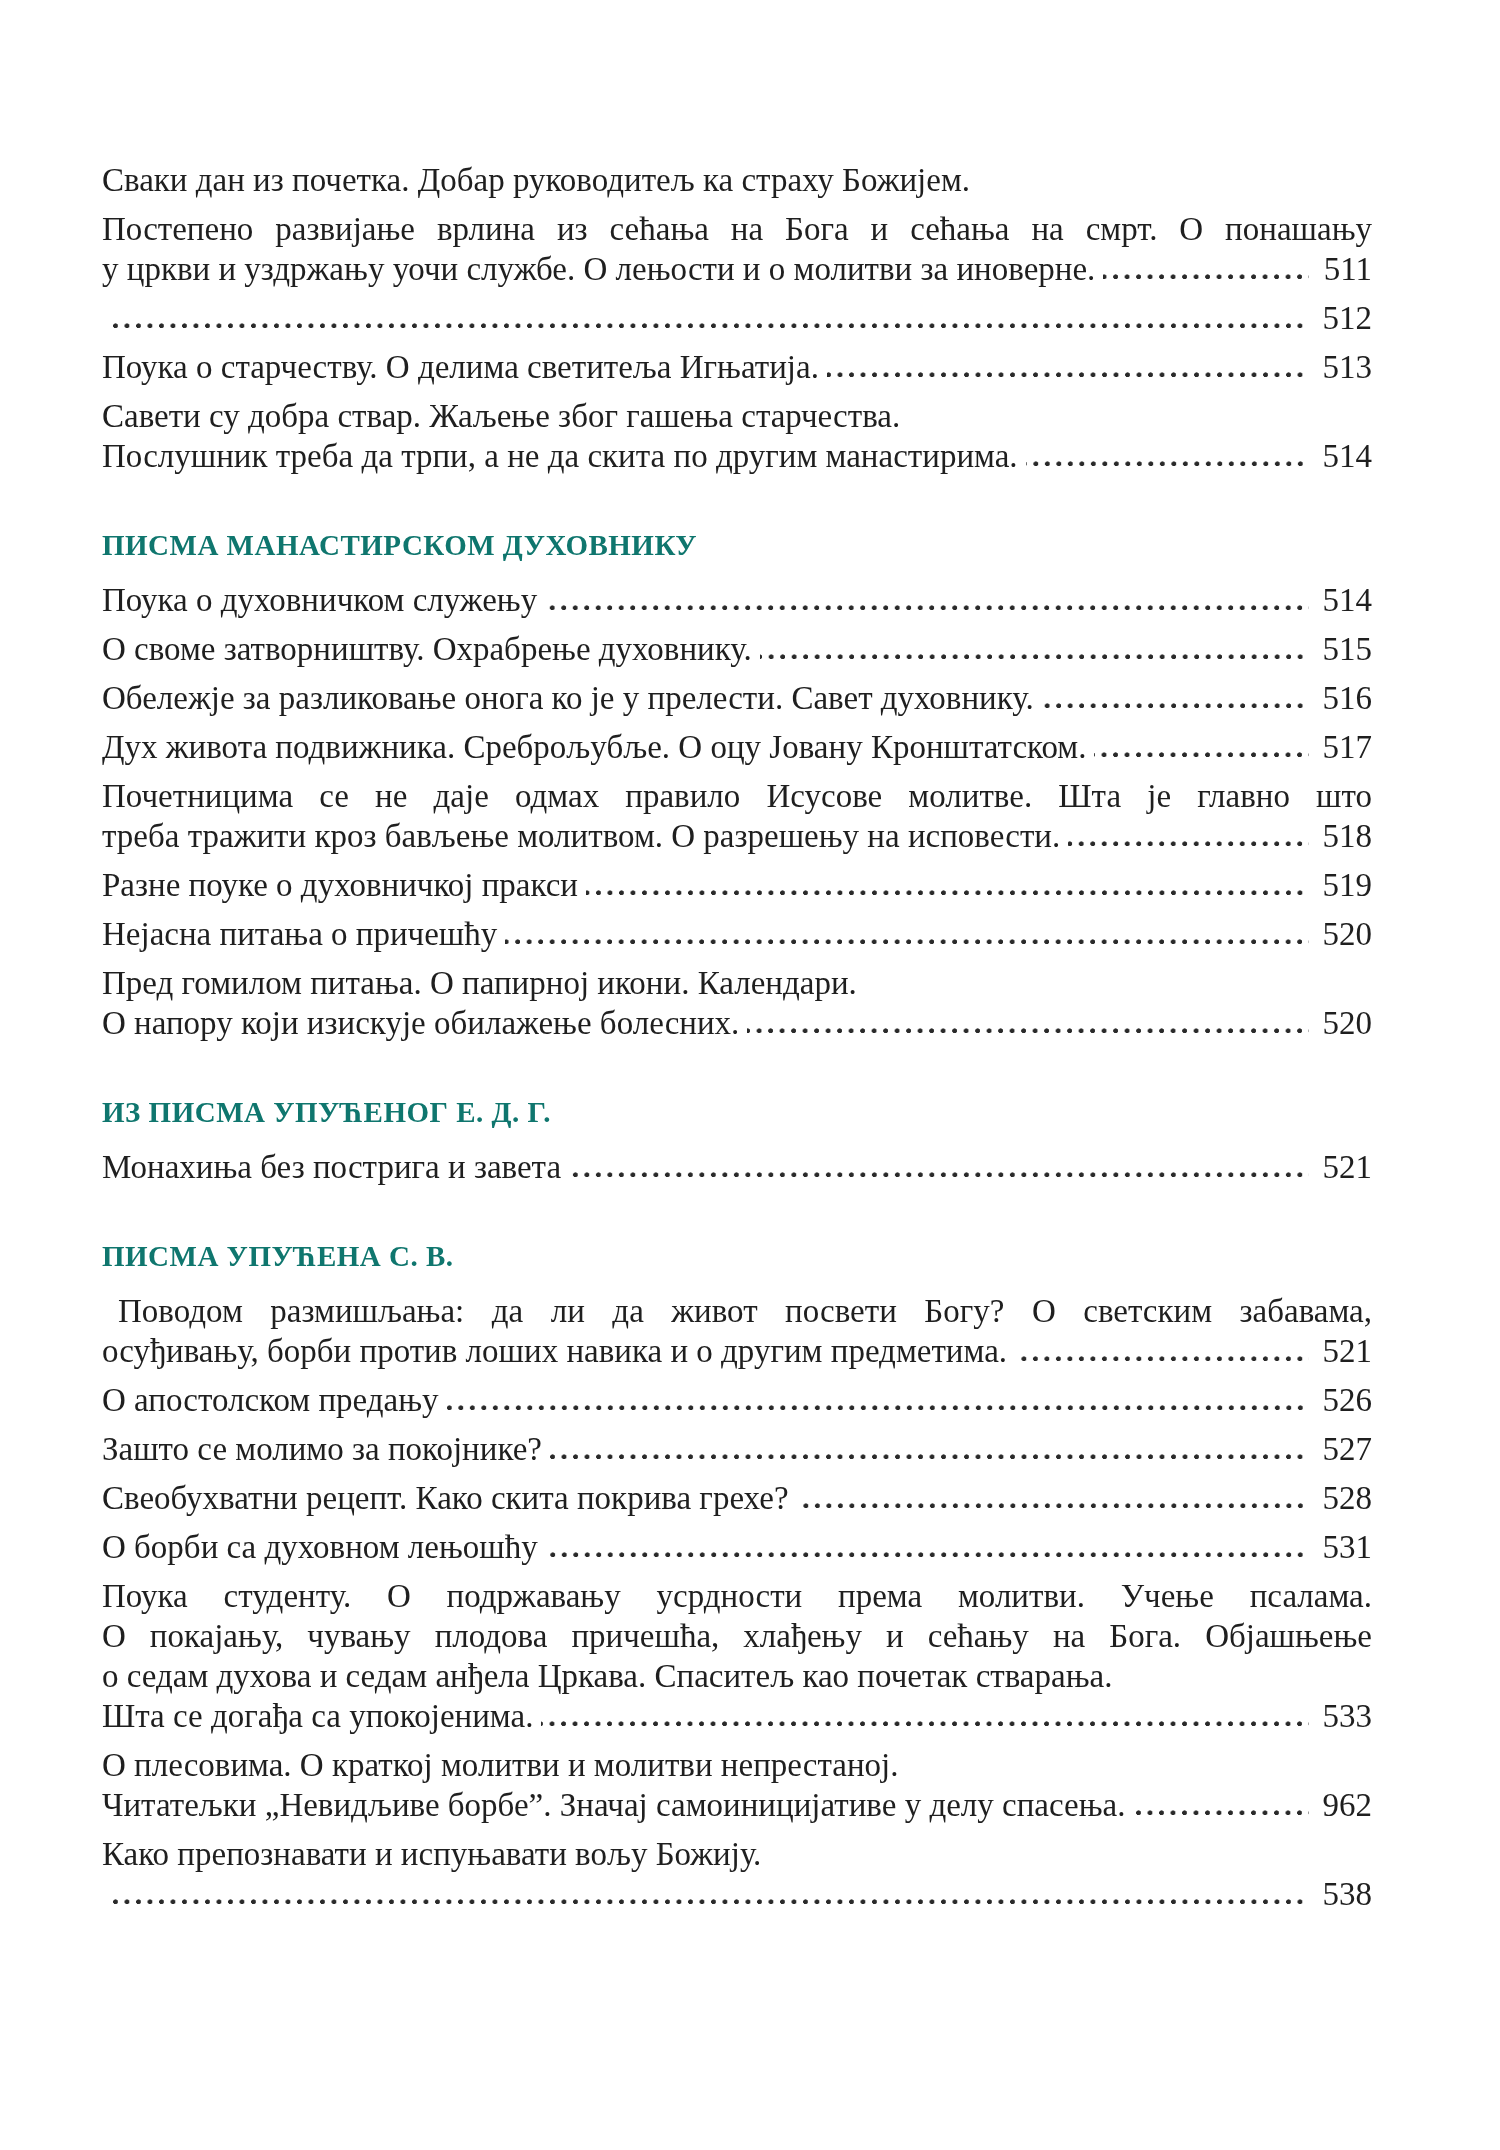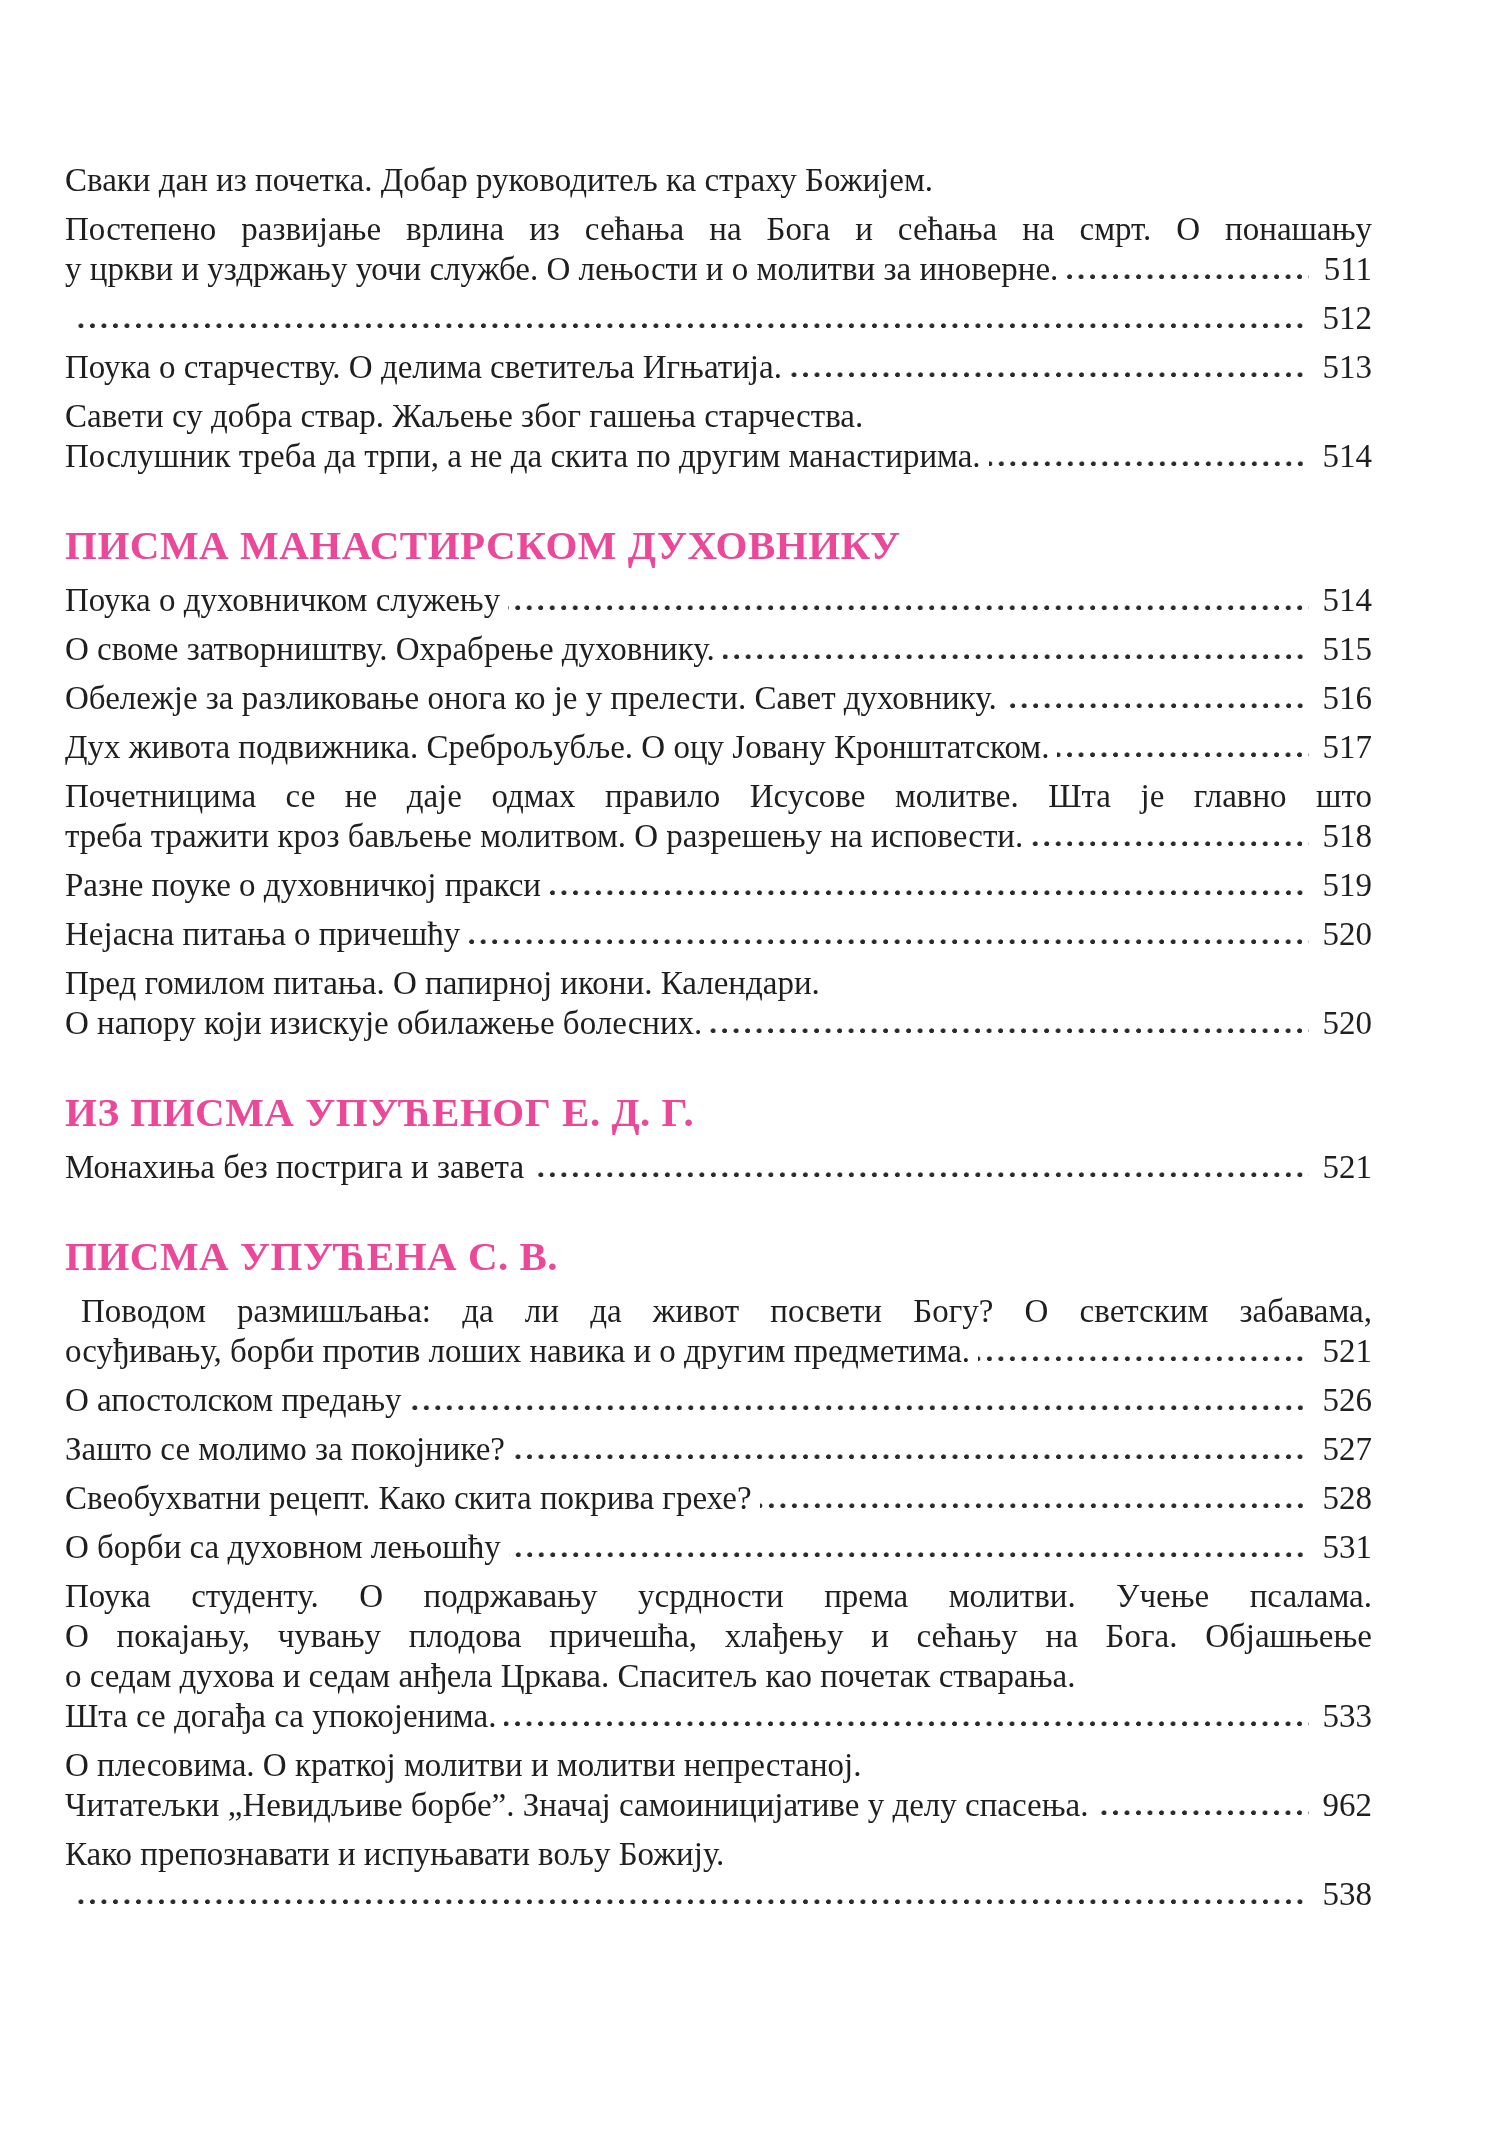--- a/index.html
+++ b/index.html
@@ -11,32 +11,32 @@
     width: 1500px;
     height: 2150px;
     overflow: hidden;
     font-family: "Liberation Serif", "DejaVu Serif", serif;
     color: #1f1f1f;
   }
   .page {
     box-sizing: border-box;
     width: 1500px;
     height: 2150px;
-    padding: 160px 128px 0 65px;
+    padding: 160px 128px 0 102px;
     background: #ffffff;
   }
   .toc-section { margin: 0; }
   .section-heading {
     font-family: "Liberation Serif", "DejaVu Serif", serif;
     font-weight: 700;
-    font-size: 41px;
+    font-size: 29px;
     line-height: 50px;
     letter-spacing: 0.5px;
     margin: 44px 0 10px 0;
-    color: #ec4899;
+    color: #0f766e;
   }
   .toc-section:first-child .section-heading { display: none; }
   .entry {
     font-size: 33px;
     line-height: 40px;
     margin-top: 9px;
   }
   .toc-section:first-child .entries .entry:first-child { margin-top: 0; }
   .entry-line { text-align: left; }
   .entry-line.last {

